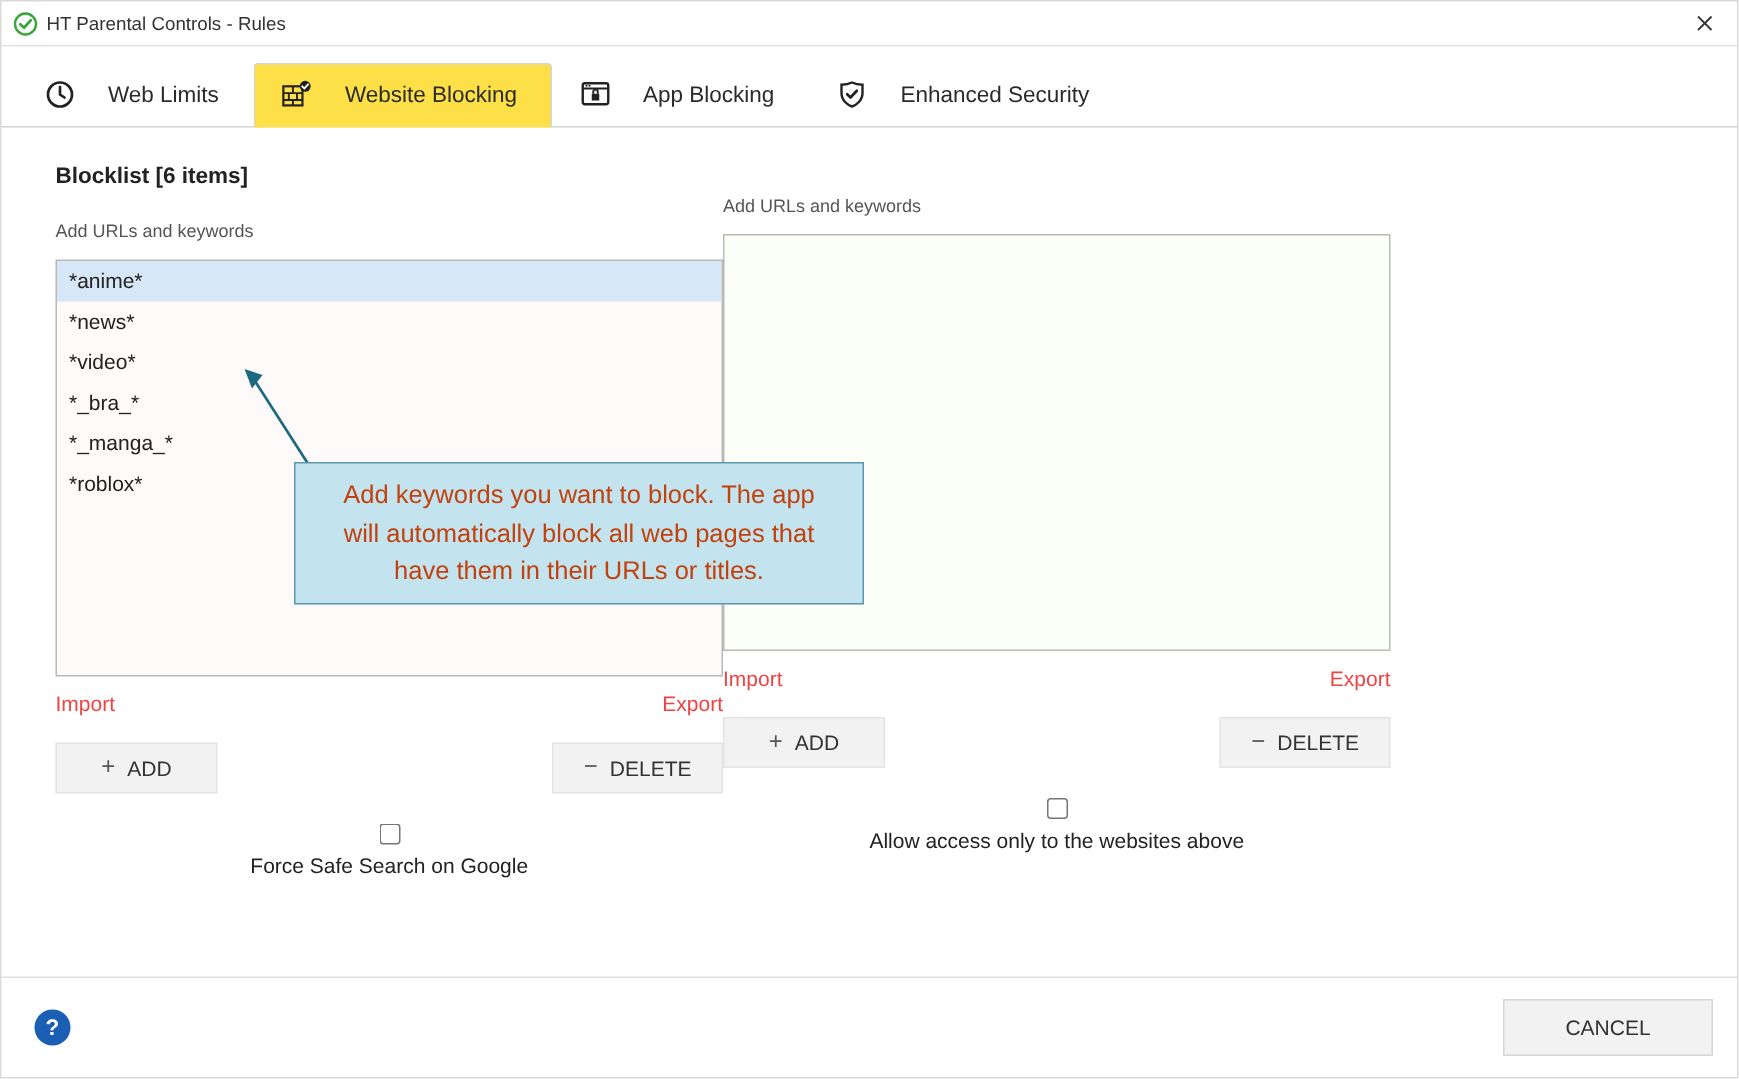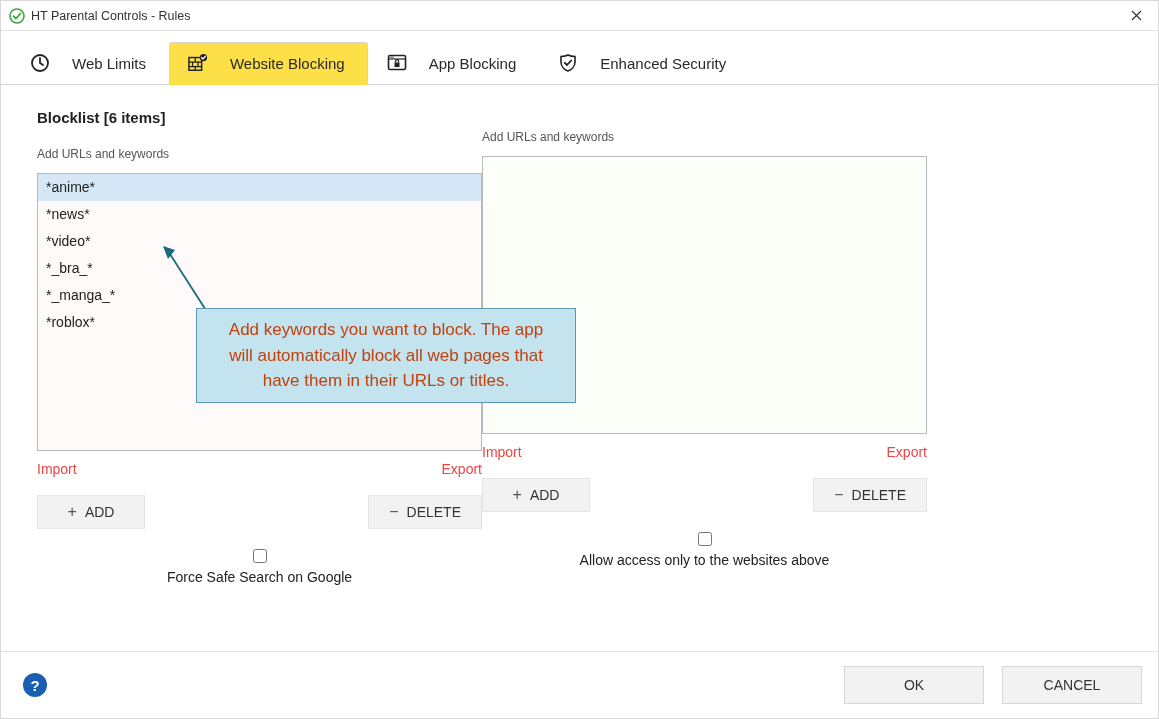--- a/index.html
+++ b/index.html
@@ -299,21 +299,20 @@
       <label class="check-row">
         <input type="checkbox" style="">
         <span>Allow access only to the websites above</span>
       </label>
     </div>
   </div>
 
   <div class="footer">
     <div class="help">?</div>
     <div class="spacer"></div>
-    <button class="fbtn">OK</button>
     <button class="fbtn">CANCEL</button>
   </div>
 
   <svg class="tooltip-arrow" width="60" height="80">
     <line x1="5" y1="5" x2="48" y2="72" stroke="#1b6a7f" stroke-width="1.8"></line>
     <polygon points="0,0 12,4 5,13" fill="#1b6a7f"></polygon>
   </svg>
   <div class="tooltip-box">Add keywords you want to block. The app will automatically block all web pages that have them in their URLs or titles.</div>
 </div>
 

